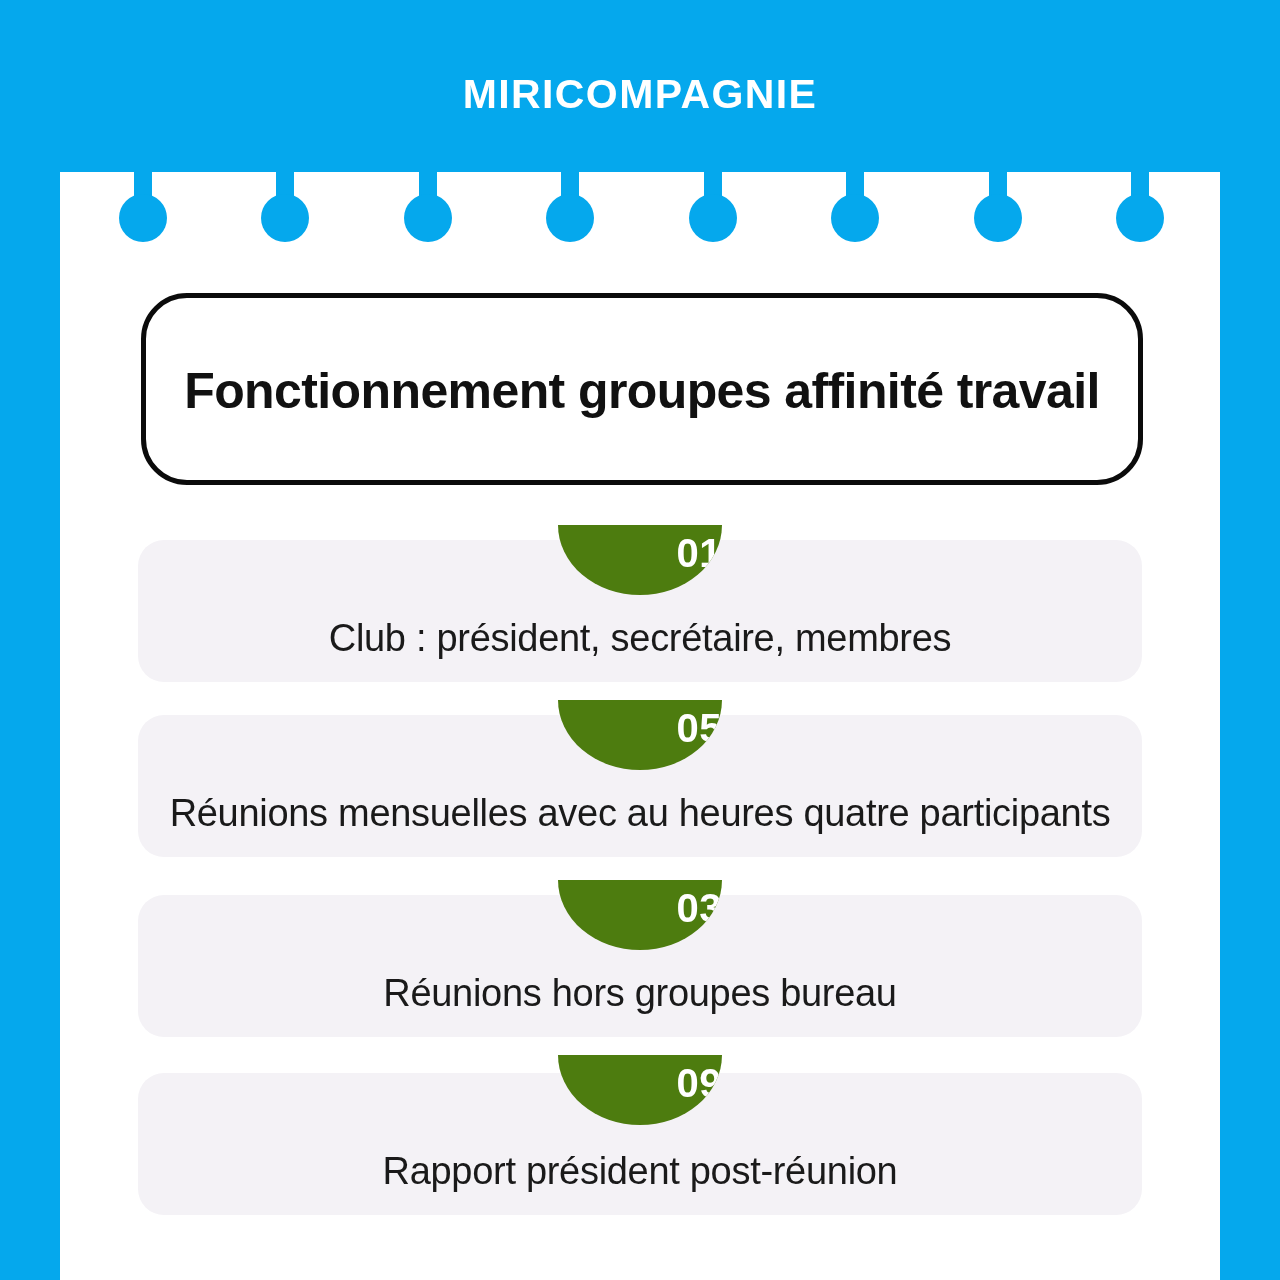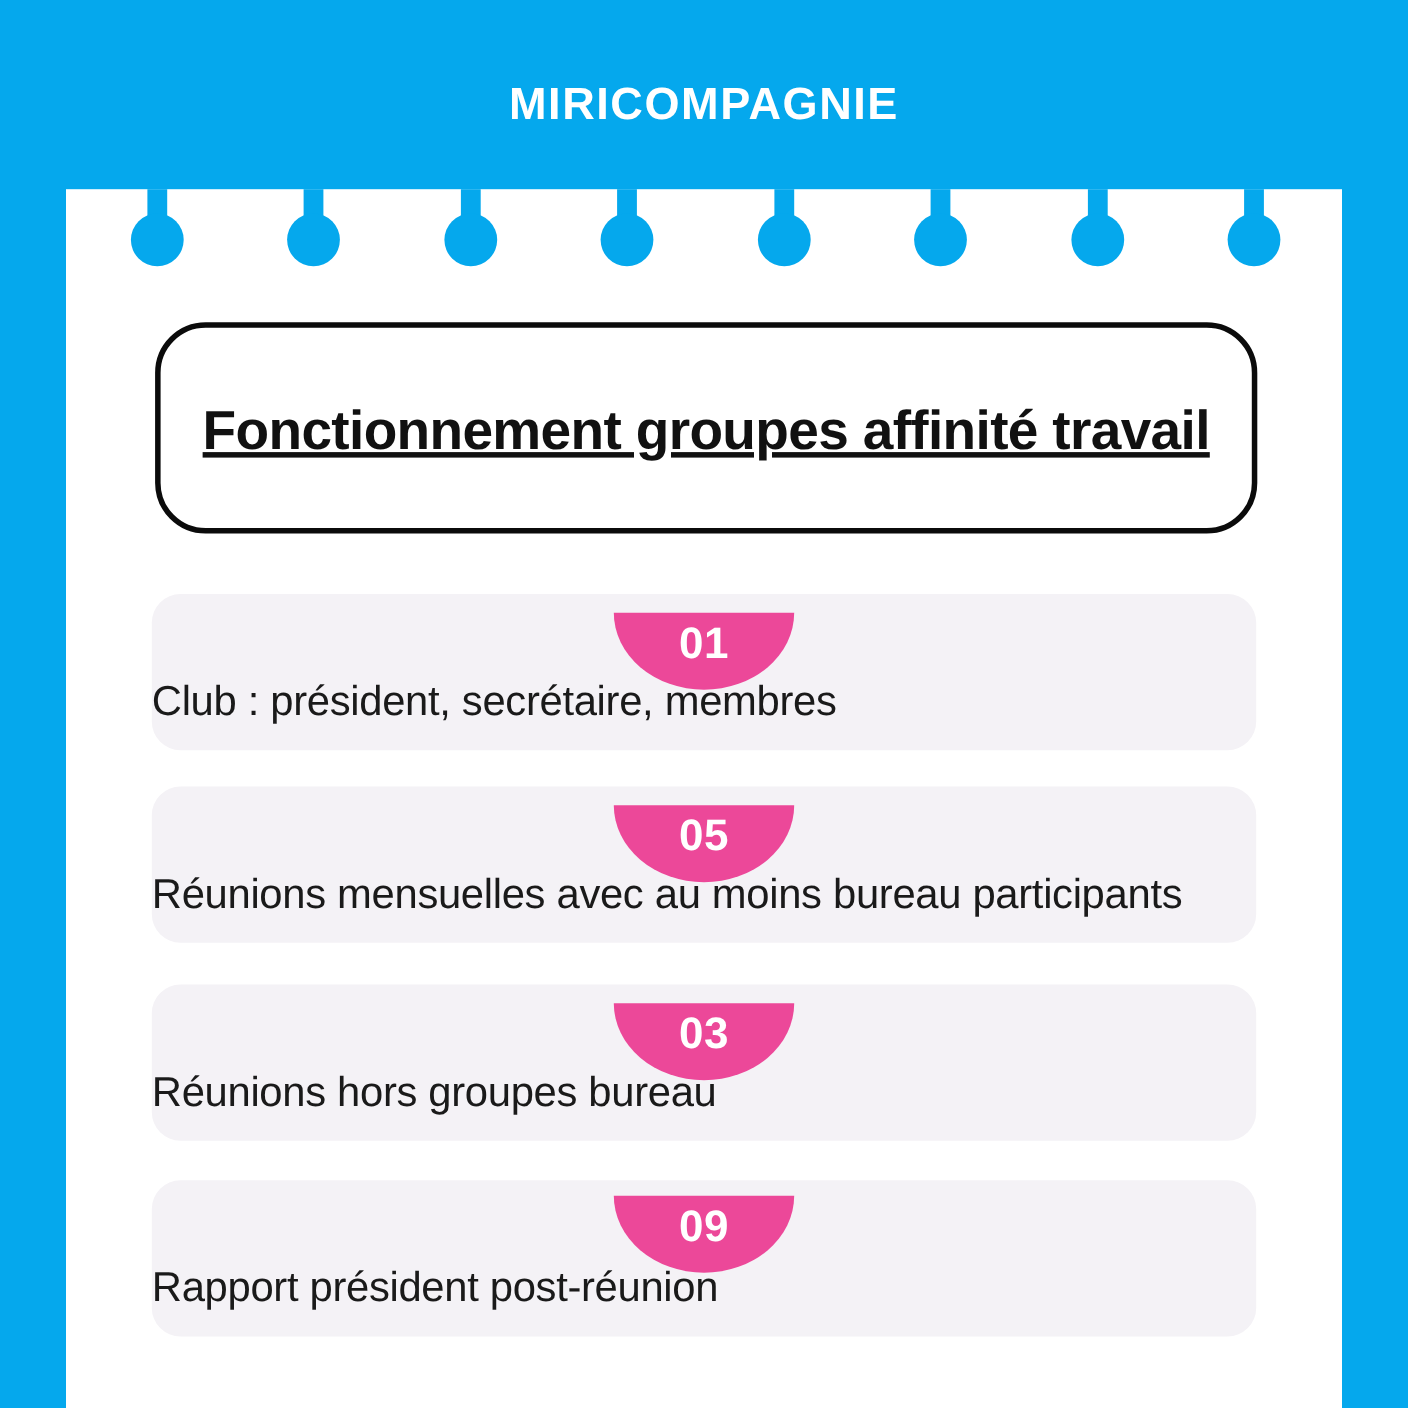--- a/index.html
+++ b/index.html
@@ -104,62 +104,61 @@
   }
   #title-text {
     color: #111111;
     font-size: 50px;
     font-weight: bold;
     font-family: "Liberation Sans", sans-serif;
     letter-spacing: -0.6px;
     white-space: nowrap;
     line-height: 1;
     margin-top: 4px;
-    text-decoration: underline;
   }
 
   
   .step-card {
     position: absolute;
     left: 138px;
     width: 1004px;
     background: #F4F2F6;
     border-radius: 26px;
   }
   .step-card-body {
     position: absolute;
     left: 0;
     right: 0;
     bottom: 0;
     height: 88px;
     display: flex;
     align-items: center;
+    justify-content: center;
   }
   .step-text {
     color: #1A1A1A;
     font-size: 38px;
     font-family: "Liberation Sans", sans-serif;
     letter-spacing: -0.3px;
     white-space: nowrap;
     line-height: 1;
   }
 
   
   .step-badge {
     position: absolute;
     width: 164px;
     height: 70px;
-    background: #ec4899;
+    background: #4d7c0f;
     border-bottom-left-radius: 82px 70px;
     border-bottom-right-radius: 82px 70px;
     display: flex;
     align-items: flex-start;
-    justify-content: center;
+    justify-content: flex-end;
     overflow: hidden;
-    margin-top: 32px;
   }
   .step-badge-number {
     color: #FFFFFF;
     font-size: 40px;
     font-weight: bold;
     font-family: "Liberation Sans", sans-serif;
     line-height: 1;
     margin-top: 8px;
     letter-spacing: 0.5px;
   }
@@ -218,21 +217,21 @@
       <div class="step-card" style="top: 540px; height: 142px;">
         <div class="step-card-body">
           <div class="step-text">Club : président, secrétaire, membres</div>
         </div>
       </div>
       <div class="step-badge" style="top: 525px; left: 558px;">
         <div class="step-badge-number">01</div>
       </div>
       <div class="step-card" style="top: 715px; height: 142px;">
         <div class="step-card-body">
-          <div class="step-text">Réunions mensuelles avec au moins bureau participants</div>
+          <div class="step-text">Réunions mensuelles avec au heures quatre participants</div>
         </div>
       </div>
       <div class="step-badge" style="top: 700px; left: 558px;">
         <div class="step-badge-number">05</div>
       </div>
       <div class="step-card" style="top: 895px; height: 142px;">
         <div class="step-card-body">
           <div class="step-text">Réunions hors groupes bureau</div>
         </div>
       </div>

